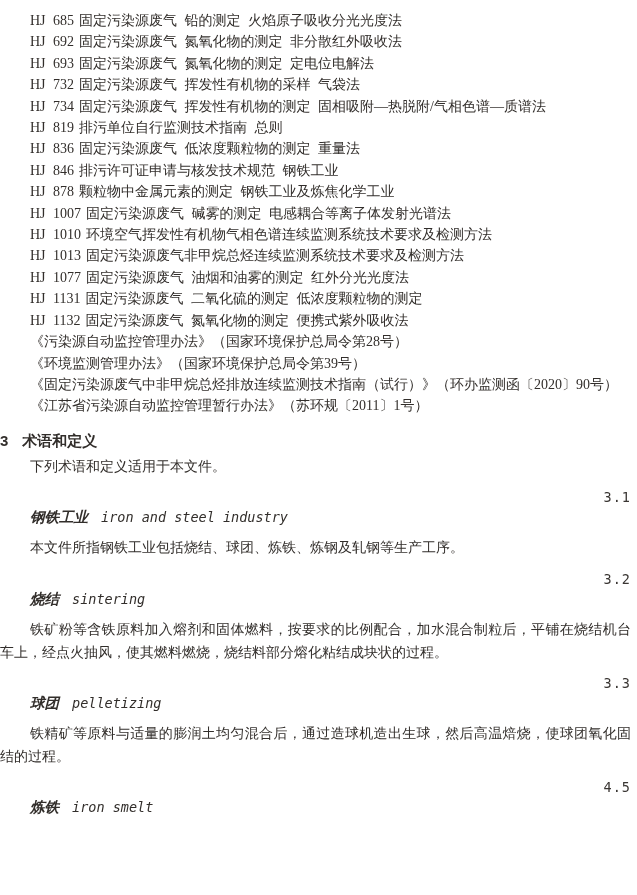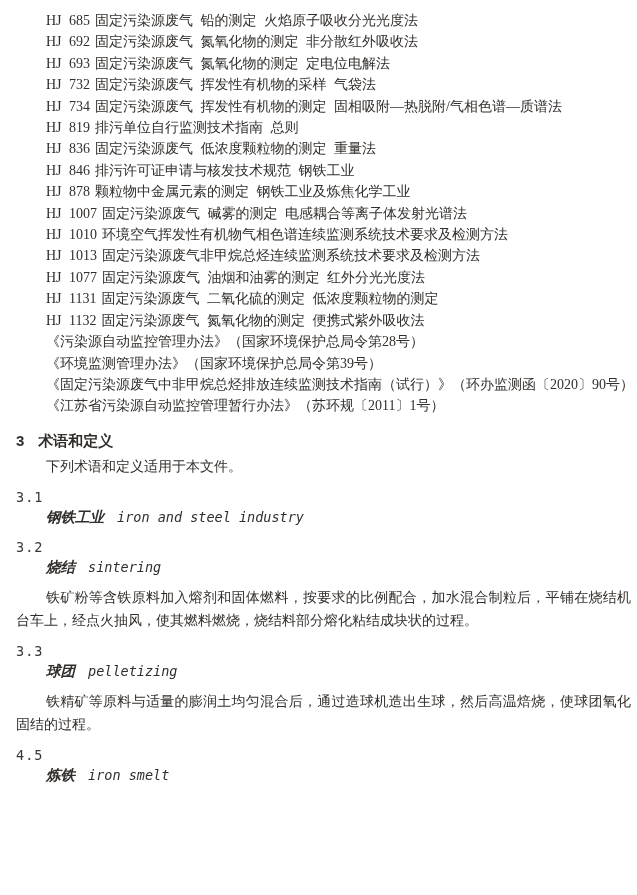--- a/index.html
+++ b/index.html
@@ -5,21 +5,21 @@
   * { margin: 0; padding: 0; box-sizing: border-box; }
   html, body { background: #ffffff; }
   body {
     width: 637px; height: 895px;
     font-family: "Liberation Serif", serif;
     color: #322e2b;
     overflow: hidden;
   }
   .page {
     width: 637px; height: 895px;
-    padding: 10px 6px 0 16px;
+    padding: 10px 6px 0 0;
     border-radius: 10px;
   }
   
   .ref-list { padding-left: 30px; }
   .ref-line {
     font-size: 14px;
     line-height: 21.4px;
     white-space: nowrap;
     word-spacing: 4px;
   }
@@ -41,20 +41,21 @@
     text-indent: 30px;
   }
   
   .term-num {
     margin-top: 9px;
     font-family: "DejaVu Sans Mono", monospace;
     font-size: 13.5px;
     line-height: 20px;
     letter-spacing: 1px;
     color: #3a3633;
+    text-align: right;
   }
   .term-title {
     padding-left: 30px;
     line-height: 20px;
     white-space: nowrap;
     font-style: italic;
   }
   .term-zh {
     font-family: "Liberation Sans", sans-serif;
     font-weight: bold;
@@ -104,20 +105,21 @@
   <div class="sec-heading">
     <span class="sec-num">3</span><span>术语和定义</span>
   </div>
 
   <p class="intro">下列术语和定义适用于本文件。</p>
 
   <div class="term-num">3.1</div>
   <div class="term-title">
     <span class="term-zh">钢铁工业</span><span class="term-en">iron and steel industry</span>
   </div>
+  <p class="term-def">本文件所指钢铁工业包括烧结、球团、炼铁、炼钢及轧钢等生产工序。</p>
 
   <div class="term-num mt2">3.2</div>
   <div class="term-title">
     <span class="term-zh">烧结</span><span class="term-en">sintering</span>
   </div>
   <p class="term-def">铁矿粉等含铁原料加入熔剂和固体燃料，按要求的比例配合，加水混合制粒后，平铺在烧结机台车上，经点火抽风，使其燃料燃烧，烧结料部分熔化粘结成块状的过程。</p>
 
   <div class="term-num">3.3</div>
   <div class="term-title">
     <span class="term-zh">球团</span><span class="term-en">pelletizing</span>

